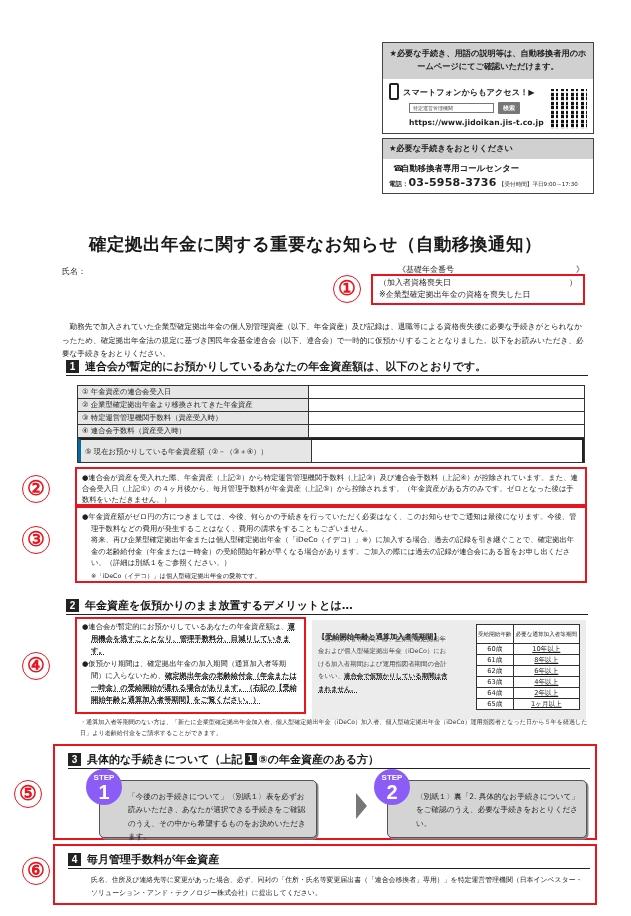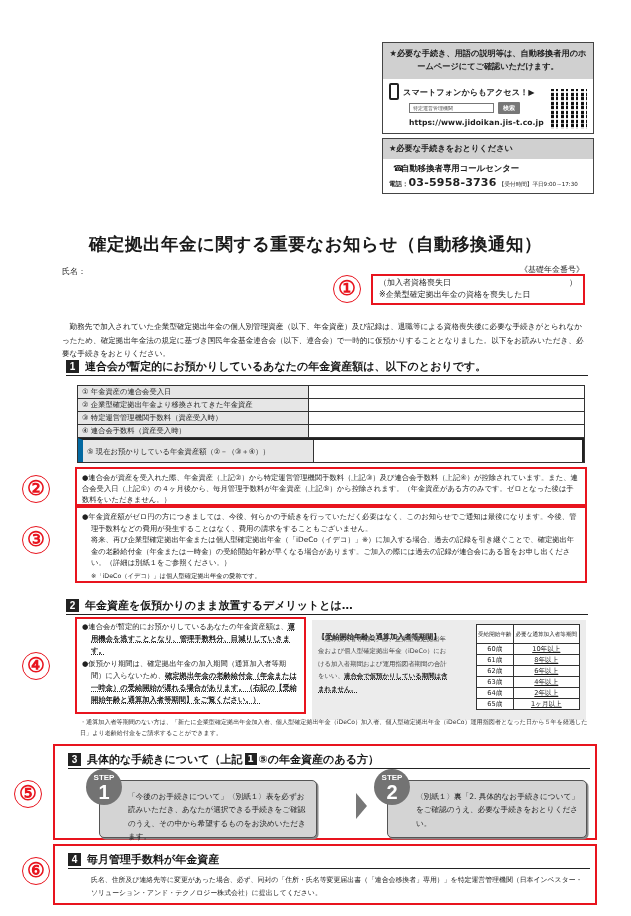--- a/index.html
+++ b/index.html
@@ -25,41 +25,41 @@
     .tel-box .hdr { background: #d0d0d0; height: 20px; padding: 4px 6px; font-size: 8.2px; font-weight: bold; }
     .tel-box .center { position: absolute; left: 10px; top: 24px; font-size: 8.4px; font-weight: bold; }
     .tel-box .center .tel-glyph { display:inline-block; width: 8px; }
     .tel-box .num-row { position: absolute; left: 6px; top: 37px; font-size: 6.5px; font-weight: bold; white-space: nowrap; }
     .tel-box .num { font-size: 11px; font-weight: bold; letter-spacing: 0.2px; }
     .tel-box .hours { font-size: 5.6px; font-weight: normal; }
 
     
     .title { left: 0; width: 631px; top: 232px; text-align: center; font-size: 17.5px; font-weight: bold; color: #1a1a1a; letter-spacing: 0.5px; }
     .name-label { left: 62px; top: 266px; font-size: 8px; }
-    .pension-no { left: 398px; top: 264px; width: 186px; font-size: 8px; display: flex; justify-content: flex-end; }
+    .pension-no { left: 398px; top: 264px; width: 186px; font-size: 8px; display: flex; justify-content: space-between; }
     .box1 { left: 371px; top: 274px; width: 214px; height: 31px; border: 2px solid #e8141e; padding: 1px 6px; font-size: 8px; line-height: 12px; }
     .box1 .row1 { display: flex; justify-content: space-between; }
 
     .num-circle { width: 28px; height: 28px; border-radius: 50%; border: 1.5px solid #e8141e; color: #e8141e; font-weight: bold; font-size: 20px; text-align: center; line-height: 25px; background: #fff; font-family: "Liberation Sans", sans-serif; }
 
     .intro { left: 62px; top: 320px; width: 522px; font-size: 7.6px; line-height: 13.5px; text-indent: 1em; }
 
     .sec-head { display: flex; align-items: center; border-bottom: 1px solid #222; }
     .sec-num { width: 13px; height: 13px; background: #222; color: #fff; font-size: 10px; font-weight: bold; text-align: center; line-height: 13px; margin-right: 6px; font-family: "Liberation Sans", sans-serif; }
     .sec-title { font-size: 11px; font-weight: bold; color: #1a1a1a; }
 
     .sec1 { left: 66px; top: 358px; width: 522px; height: 18px; }
 
     
     .asset-table { left: 77px; top: 385px; width: 508px; border: 1px solid #333; }
     .asset-table .r { display: flex; border-bottom: 1px solid #333; height: 13px; }
     .asset-table .r:last-child { border-bottom: none; }
     .asset-table .lab { width: 231px; background: #e6e6e6; font-size: 7.3px; line-height: 12px; padding-left: 4px; border-right: 1px solid #333; }
     .asset-table .val { flex: 1; background: #fff; }
-    .asset-table .r.total { height: 24px; border-top: 2px solid #222; border-left: 5px solid #0369a1; justify-content: flex-end; }
+    .asset-table .r.total { height: 24px; border-top: 2px solid #222; border-left: 3px solid #0369a1; justify-content: flex-end; }
     .asset-table .r.total .lab { line-height: 24px; }
     .asset-table .r.total .val { border-right: 2px solid #222; }
 
     .box2 { left: 75px; top: 467px; width: 512px; height: 39px; border: 2px solid #e8141e; padding: 3px 5px; font-size: 7.3px; line-height: 11px; }
     .box3 { left: 75px; top: 506px; width: 512px; height: 77px; border: 2px solid #e8141e; padding: 3px 5px; font-size: 7.3px; line-height: 11.6px; }
     .box3 .note { font-size: 6.3px; margin-top: 1px; }
     .indent { padding-left: 9px; }
 
     .sec2 { left: 66px; top: 597px; width: 522px; height: 18px; }
 
@@ -77,21 +77,21 @@
     .age-table td { height: 11px; line-height: 10px; }
     .age-table td.req { text-decoration: underline; }
 
     .footnote2 { left: 80px; top: 716px; width: 510px; font-size: 6.1px; line-height: 11px; color: #333; }
 
     .box5 { left: 53px; top: 744px; width: 544px; height: 96px; border: 2px solid #e8141e; }
     .sec3 { position: absolute; left: 13px; top: 5px; width: 522px; height: 18px; }
     .sec3 .inline-num { display: inline-block; width: 12px; height: 12px; background: #222; color: #fff; font-size: 9px; line-height: 12px; text-align: center; margin: 0 2px; vertical-align: 1px; }
 
     .step { position: absolute; height: 58px; background: #d4d4d4; border: 1.5px solid #555; border-radius: 5px; box-shadow: 1.5px 1.5px 0 #888; }
-    .step .badge { position: absolute; left: -14px; top: -12px; width: 36px; height: 36px; border-radius: 50%; background: #737373; color: #fff; text-align: center; font-family: "Liberation Sans", sans-serif; font-weight: bold; }
+    .step .badge { position: absolute; left: -14px; top: -12px; width: 36px; height: 36px; border-radius: 50%; background: #8b5cf6; color: #fff; text-align: center; font-family: "Liberation Sans", sans-serif; font-weight: bold; }
     .step .badge .s { font-size: 8px; line-height: 10px; display: block; padding-top: 4px; }
     .step .badge .n { font-size: 20px; line-height: 18px; display: block; }
     .step .txt { position: absolute; left: 28px; top: 9px; right: 6px; font-size: 7.6px; line-height: 13.4px; color: #222; }
     .step1 { left: 44px; top: 34px; width: 218px; }
     .step2 { left: 332px; top: 34px; width: 200px; }
     .arrow { position: absolute; left: 301px; top: 47px; width: 0; height: 0; border-top: 13px solid transparent; border-bottom: 13px solid transparent; border-left: 11px solid #777; }
 
     .box6 { left: 53px; top: 844px; width: 544px; height: 61px; border: 2px solid #e8141e; }
     .sec4 { position: absolute; left: 13px; top: 5px; width: 522px; height: 18px; }
     .box6 .body { position: absolute; left: 36px; top: 28px; width: 495px; font-size: 6.9px; line-height: 12.5px; }

